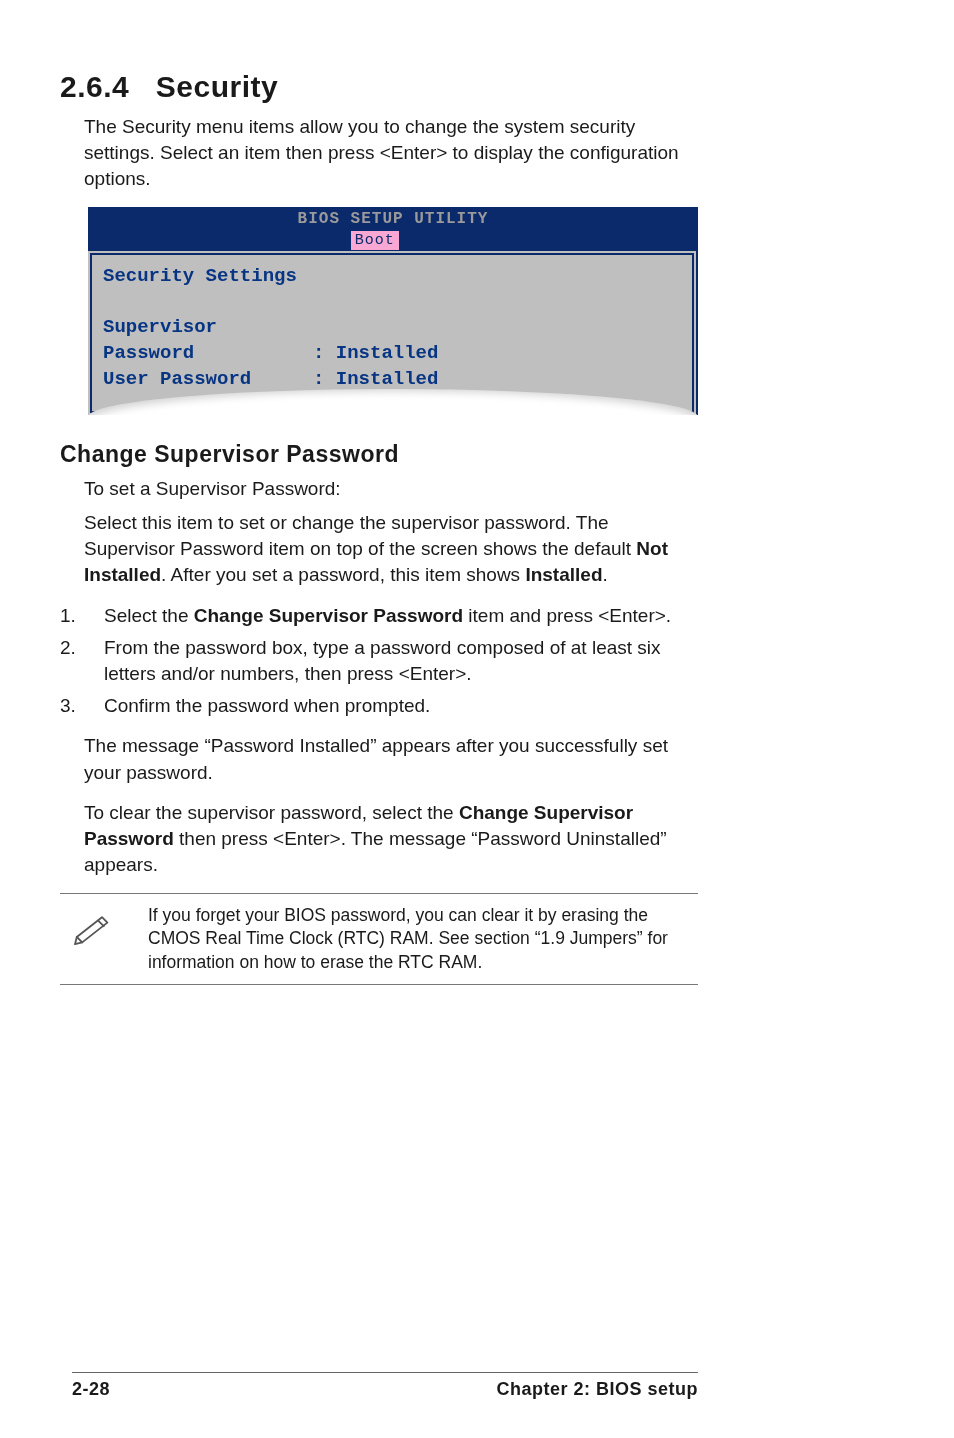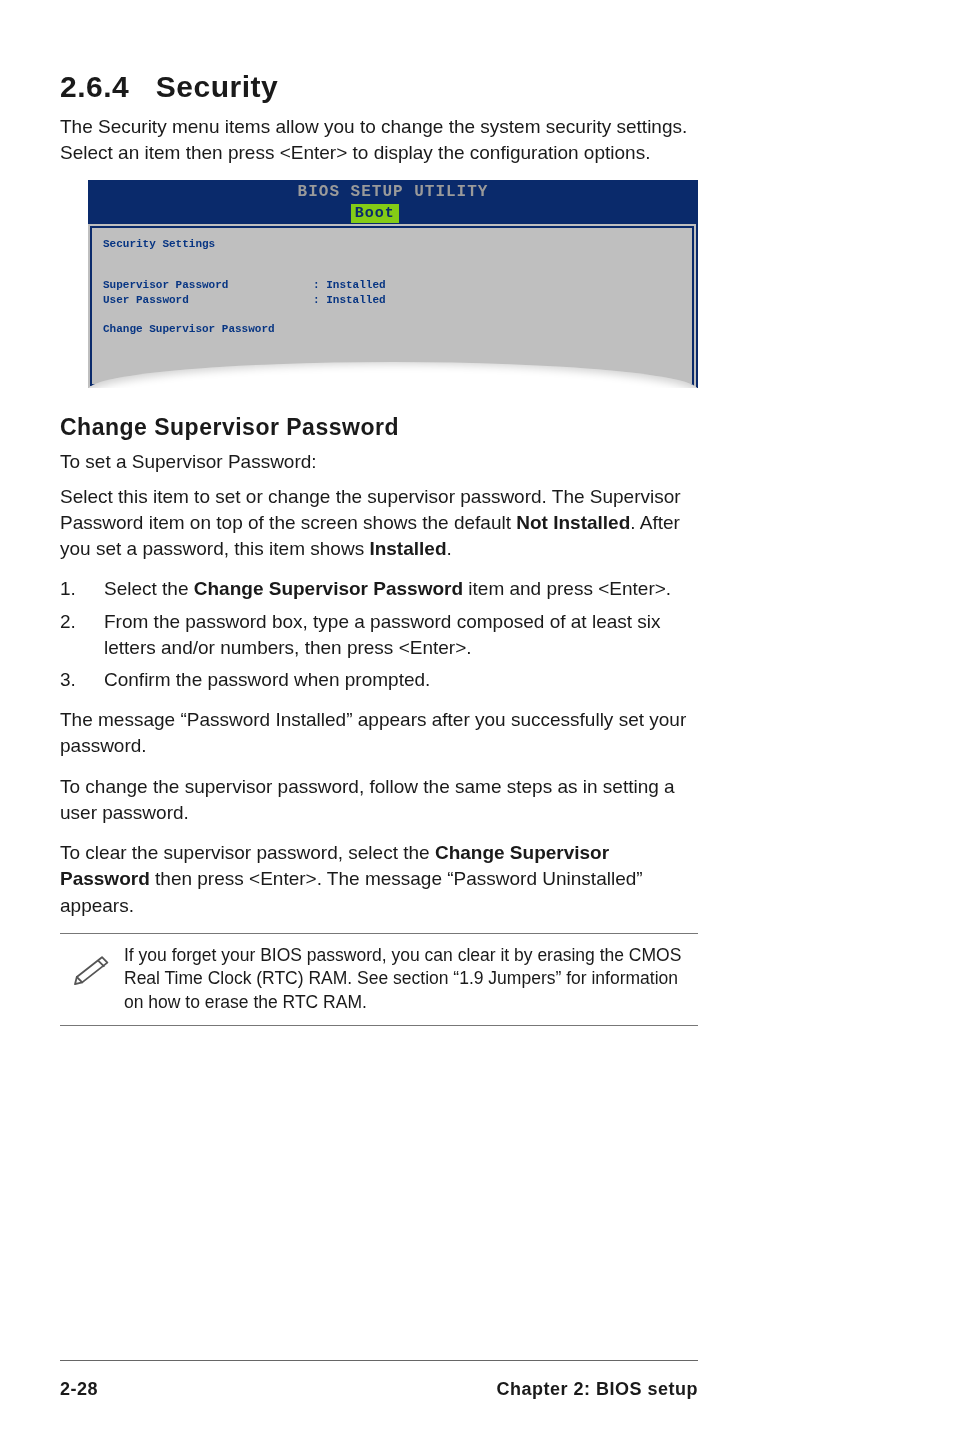--- a/index.html
+++ b/index.html
@@ -19,20 +19,21 @@
   h2.section-title {
     font-size: 30px;
     font-weight: 700;
     letter-spacing: 0.5px;
     margin-bottom: 10px;
   }
   p.body {
     font-size: 19px;
     line-height: 1.38;
     margin-bottom: 14px;
+    margin-left: 24px;
   }
   p.tight { margin-bottom: 8px; }
 
   
   .bios-box {
     width: 100%;
     margin: 14px 0 26px 0;
     position: relative;
     padding-left: 28px;
   }
@@ -53,42 +54,42 @@
     top: 3px;
     transform: translateX(-50%);
     letter-spacing: 1px;
   }
   .bios-tab {
     position: absolute;
     left: 47%;
     bottom: 1px;
     transform: translateX(-50%);
     font-family: "Courier New", monospace;
-    font-weight: 700;
+    font-weight: 400;
     font-size: 15px;
     color: #0a2a6b;
-    background: #84cc16;
+    background: #f9a8d4;
     padding: 1px 4px;
     letter-spacing: 1px;
   }
   .bios-body-row {
     display: flex;
     background: #0a2a6b;
     padding: 2px;
     height: 164px;
     position: relative;
   }
   .bios-panel {
     background: #bfbfbf;
     border: 2px solid #0a2a6b;
     outline: 2px solid #bfbfbf;
     padding: 9px 11px;
     font-family: "Courier New", monospace;
     font-weight: 700;
-    font-size: 11px;
+    font-size: 19px;
     color: #073583;
     line-height: 1.35;
     position: relative;
   }
   .bios-left { flex: 1.92; margin-right: 2px; }
   .bios-right { flex: 1; }
   .bios-row2 { margin-top: 26px; }
   .bios-label { display: inline-block; width: 210px; }
   .bios-row3 { margin-top: 14px; }
 
@@ -138,41 +139,42 @@
   }
 
   
   .note-row {
     display: flex;
     align-items: flex-start;
     border-top: 1px solid #777;
     border-bottom: 1px solid #777;
     padding: 10px 2px 10px 2px;
     margin-top: 14px;
+    gap: 24px;
   }
   .note-icon {
     flex: 0 0 62px;
     text-align: center;
     padding-top: 6px;
   }
   .note-icon svg { width: 44px; height: 36px; }
   .note-text {
     flex: 1;
     font-size: 17.5px;
     line-height: 1.35;
   }
 
   
   .footer {
     position: absolute;
-    left: 60px;
+    left: 72px;
     right: 60px;
     bottom: 38px;
     border-top: 1px solid #666;
-    padding-top: 18px;
+    padding-top: 6px;
     display: flex;
     justify-content: space-between;
     font-size: 18px;
     font-weight: 700;
     letter-spacing: 0.5px;
   }
 </style>
 </head>
 <body>
 
@@ -220,21 +222,20 @@
     </li>
     <li><span class="num">2.</span>
       <span>From the password box, type a password composed of at least six letters and/or numbers, then press &lt;Enter&gt;.</span>
     </li>
     <li><span class="num">3.</span>
       <span>Confirm the password when prompted.</span>
     </li>
   </ol>
 
   <p class="body">The message “Password Installed” appears after you successfully set your password.</p>
-  <p class="body">To change the supervisor password, follow the same steps as in setting a user password.</p>
 
   <p class="body">
     <span>To clear the supervisor password, select the </span><strong class="kw">Change Supervisor Password</strong><span> then press &lt;Enter&gt;. The message “Password Uninstalled” appears.</span>
   </p>
 
   <div class="note-row">
     <div class="note-icon">
       <svg viewBox="0 0 48 40">
         <g fill="none" stroke="#555" stroke-width="2" stroke-linejoin="round" stroke-linecap="round">
           <path d="M6 30 L34 8 L40 14 L12 36 L4 38 Z"></path>

